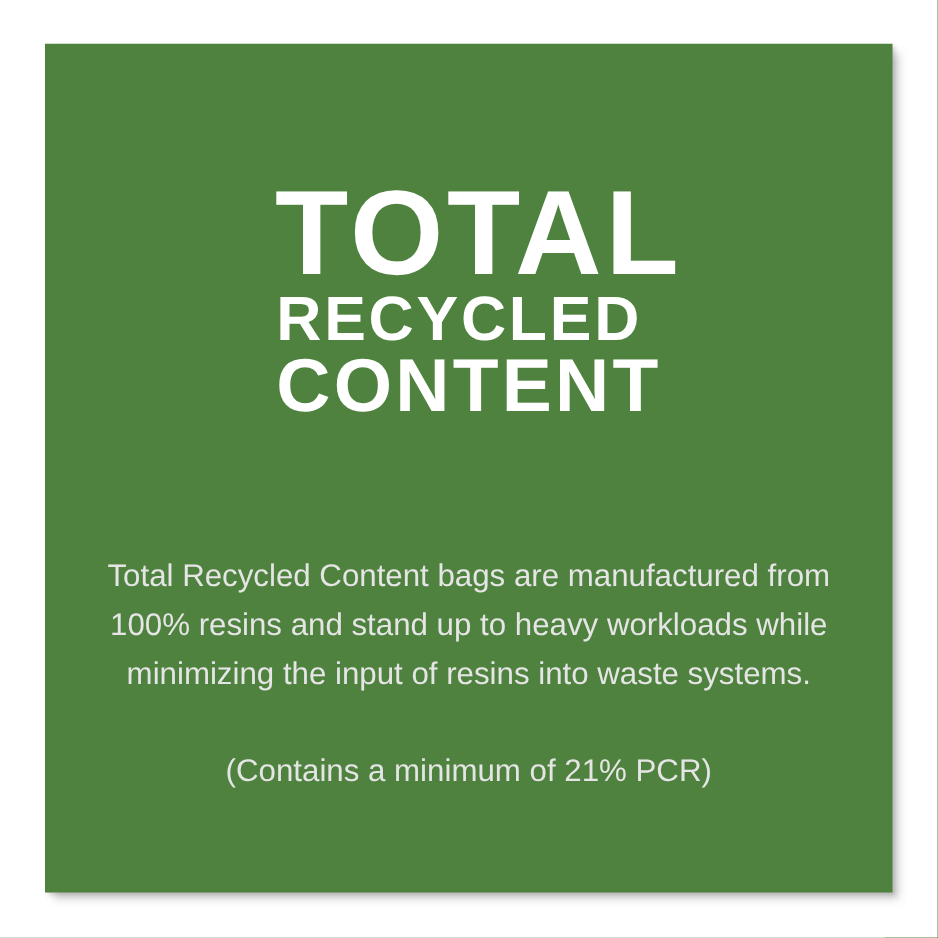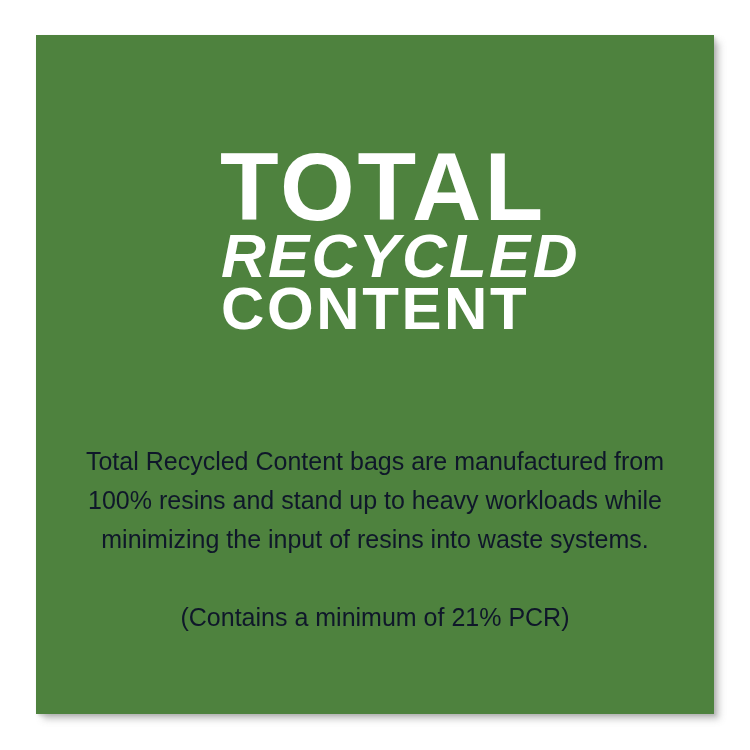--- a/index.html
+++ b/index.html
@@ -54,42 +54,41 @@
   }
 
   .hl-1 {
     font-size: 96px;
     line-height: 84px;
     letter-spacing: 3.0px;
     margin-left: -2px;
   }
 
   .hl-2 {
-    font-size: 62px;
+    font-size: 50px;
     line-height: 53px;
     letter-spacing: 2.2px;
     margin-left: -1px;
-    font-style: italic;
   }
 
   .hl-3 {
     font-size: 60px;
     line-height: 53px;
     letter-spacing: 2.6px;
     margin-left: -1px;
   }
 
   
   #body-copy {
     position: absolute;
     left: 34px;         
     top: 407px;         
     width: 610px;
     text-align: center;
-    color: #0f172a;
+    color: #e5e5e5;
     font-size: 25px;
     line-height: 39px;
     font-weight: normal;
   }
 
   #body-copy .para {
     margin: 0;
   }
 
   #body-copy .spacer {

